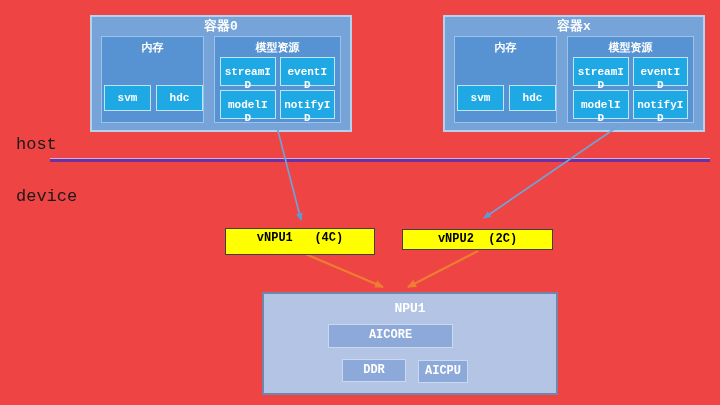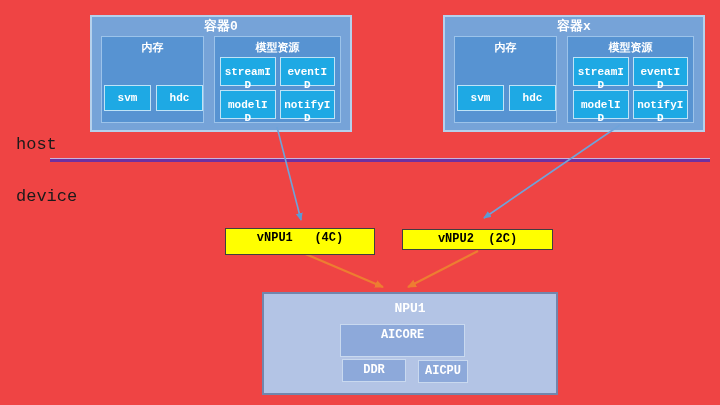--- a/index.html
+++ b/index.html
@@ -64,21 +64,21 @@
   }
   .npu-title {
     text-align:center; color:#ffffff; font-size:13px; font-weight:bold;
     margin-top:7px;
   }
   .npu-block {
     position:absolute; background:#8da9da; border:1px solid #c9d9ef;
     box-sizing:border-box; color:#ffffff; font-size:12px; font-weight:bold;
     text-align:center;
   }
-  .aicore { left:76px; top:30px; width:125px; height:33px; line-height:21px; }
+  .aicore { left:64px; top:30px; width:125px; height:24px; line-height:21px; }
   .ddr    { left:78px; top:65px; width:64px;  height:23px; line-height:21px; }
   .aicpu  { left:154px; top:66px; width:50px; height:23px; line-height:21px; }
   
   #arrow-layer {
     position:absolute; left:0; top:0; width:720px; height:405px;
     pointer-events:none;
   }
 </style>
 </head>
 <body>

